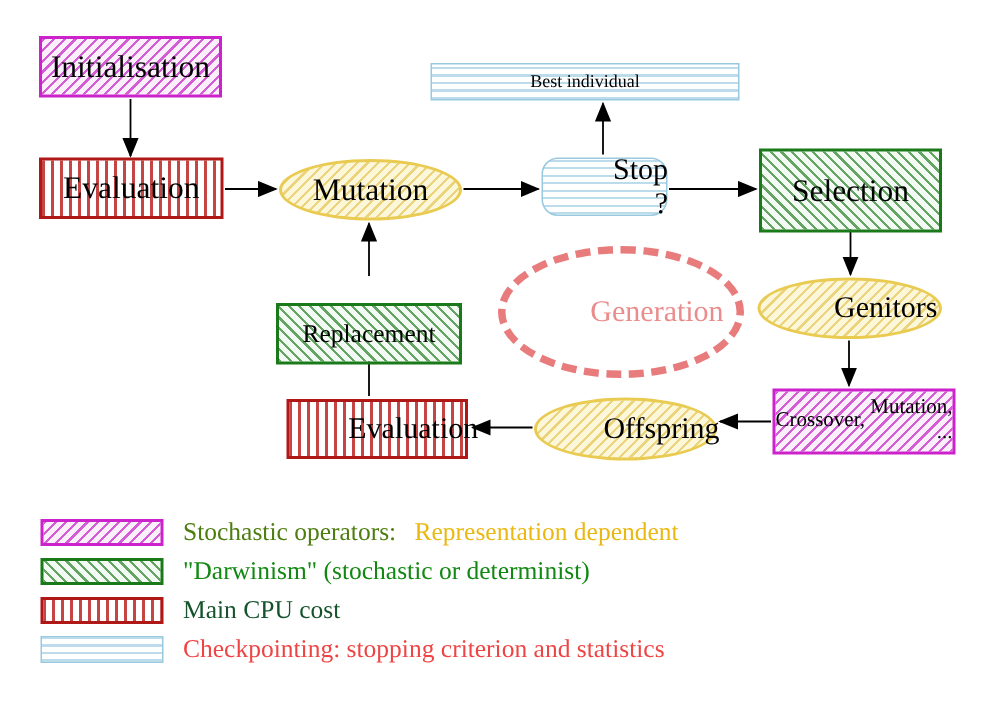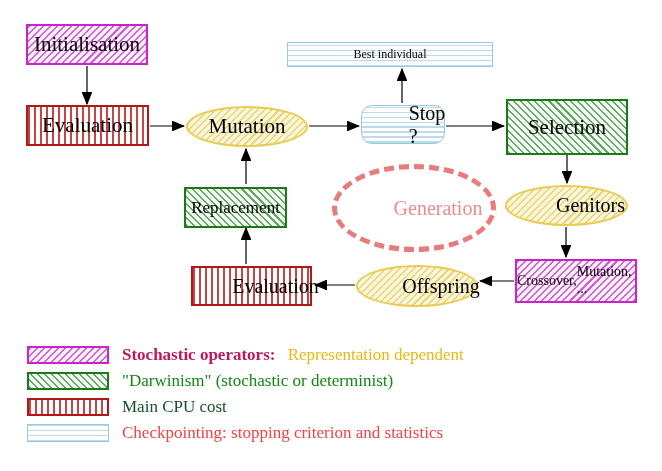--- a/index.html
+++ b/index.html
@@ -3,21 +3,21 @@
 <meta charset="utf-8">
 <style>
   html,body { margin:0; padding:0; background:#ffffff; }
   .canvas {
     position:relative; width:662px; height:471px; background:#ffffff;
     font-family:"Liberation Serif","DejaVu Serif",serif; overflow:hidden;
   }
   .arrows { position:absolute; left:0; top:0; width:662px; height:471px; z-index:1; pointer-events:none; }
   .node {
     position:absolute; z-index:2; display:flex; align-items:center; justify-content:center;
-    text-align:left; color:#000; box-sizing:border-box;
+    text-align:right; color:#000; box-sizing:border-box;
   }
   
   .hatch-magenta {
     border:2px solid #cc22cc;
     background:repeating-linear-gradient(135deg,#d45cd4 0 1.5px,#fbeffb 1.5px 5px);
   }
   .hatch-green {
     border:2px solid #1a7a1a;
     background:repeating-linear-gradient(45deg,#64a564 0 1.5px,#f3faf3 1.5px 5px);
   }
@@ -41,21 +41,21 @@
   }
   .fs21 { font-size:21px; }
   .fs20 { font-size:20px;padding-left:48px; }
   .fs19 { font-size:12px; }
   .fs17 { font-size:17px; }
   .fs14 { font-size:14px; line-height:1.2; }
   
   .legend-row { position:absolute; left:27px; z-index:2; display:flex; align-items:center; }
   .swatch { width:82px; height:18px; box-sizing:border-box; flex:0 0 auto; }
   .legend-text { margin-left:13px; font-size:17px; white-space:nowrap; }
-  .t-magenta { color:#be185d;font-weight:bold; }
+  .t-magenta { color:#4d7c0f; }
   .t-gold { color:#e9b812; margin-left:8px; }
   .t-green { color:#118811; }
   .t-red { color:#14532d;margin-top:34px; }
   .t-cyan { color:#ef4444; }
 </style>
 </head>
 <body>
 
 <div class="canvas">
 
@@ -114,21 +114,21 @@
   </div>
 
   <div class="node hatch-yellow ellipse fs20" style="left:356px;top:265px;width:122px;height:42px">
     <span>Offspring</span>
   </div>
 
   <div class="node stripes-red fs20" style="left:191px;top:266px;width:121px;height:40px">
     <span>Evaluation</span>
   </div>
 
-  <div class="node hatch-green fs17" style="left:184px;top:187px;width:103px;height:41px">
+  <div class="node hatch-green fs17" style="left:184px;top:202px;width:124px;height:41px">
     <span>Replacement</span>
   </div>
 
   <div class="node dashed-ellipse fs20" style="left:332px;top:164px;width:164px;height:88px">
     <span>Generation</span>
   </div>
 
   <div class="legend-row" style="top:345px">
     <div class="swatch hatch-magenta"></div>
     <div class="legend-text">

